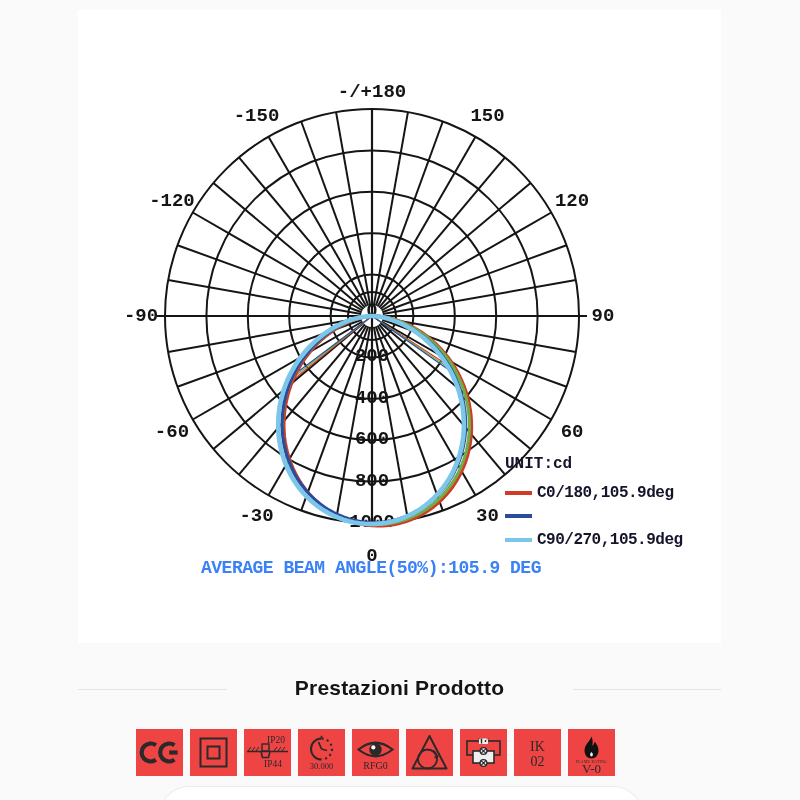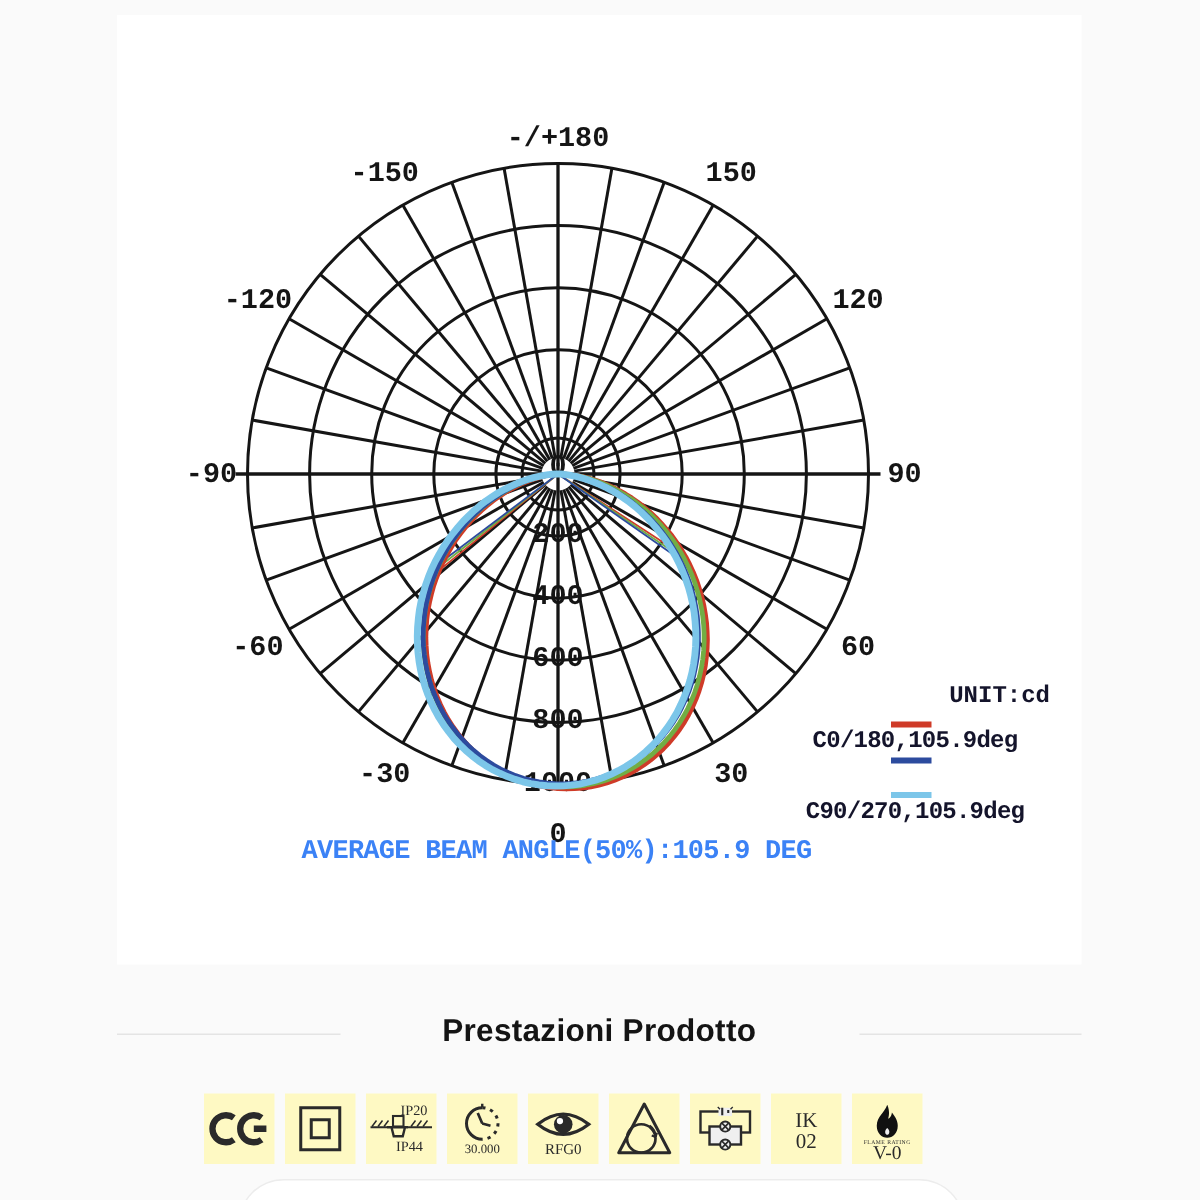--- a/index.html
+++ b/index.html
@@ -10,23 +10,23 @@
   .chart-card{
     position:absolute;left:78px;top:10px;width:643px;height:633px;
     background:#ffffff;
   }
   #chart{position:absolute;left:0;top:0;}
   .legend{
     position:absolute;left:505px;top:455px;width:210px;
     font-family:"Liberation Mono",monospace;font-weight:bold;color:#14142b;
   }
   .legend-unit{
-    display:block;width:195px;text-align:right;font-size:16px;margin-bottom:8px;
-  }
-  .legend-row{display:flex;align-items:center;height:23.5px;flex-direction:column;}
+    display:block;width:195px;text-align:left;font-size:16px;margin-bottom:8px;
+  }
+  .legend-row{display:flex;align-items:center;height:23.5px;}
   .legend-swatch{width:27px;height:4px;margin-right:5px;flex:0 0 auto;}
   .legend-label{font-size:16px;white-space:nowrap;letter-spacing:-0.5px;}
   .avg-text{
     position:absolute;left:78px;top:558px;width:586px;text-align:center;
     font-family:"Liberation Mono",monospace;font-weight:bold;font-size:18px;
     color:#3b82f6;letter-spacing:-0.5px;
   }
   .section-head{
     position:absolute;left:0;top:676px;width:800px;height:28px;
   }
@@ -34,21 +34,21 @@
     position:absolute;left:78px;width:643px;text-align:center;top:0;
     font-size:21px;font-weight:bold;color:#141414;letter-spacing:0.2px;
   }
   .divider{position:absolute;top:13px;height:1px;background:#e4e4e4;}
   .divider.left{left:78px;width:149px;}
   .divider.right{left:573px;width:148px;}
   .icon-row{
     position:absolute;left:136px;top:729px;display:flex;gap:7px;
   }
   .icon-box{
-    width:47px;height:47px;background:#fef9c3;flex:0 0 auto;
+    width:47px;height:47px;background:#ef4444;flex:0 0 auto;
     display:flex;align-items:center;justify-content:center;
   }
   .icon-box svg{display:block;}
   .bottom-card{
     position:absolute;left:159px;top:786px;width:482px;height:40px;
     background:#ffffff;border:1px solid #ececec;border-bottom:none;
     border-radius:30px 30px 0 0;
   }
   text.ic{font-family:"Liberation Serif",serif;fill:#2a2a2a;}
 </style>

